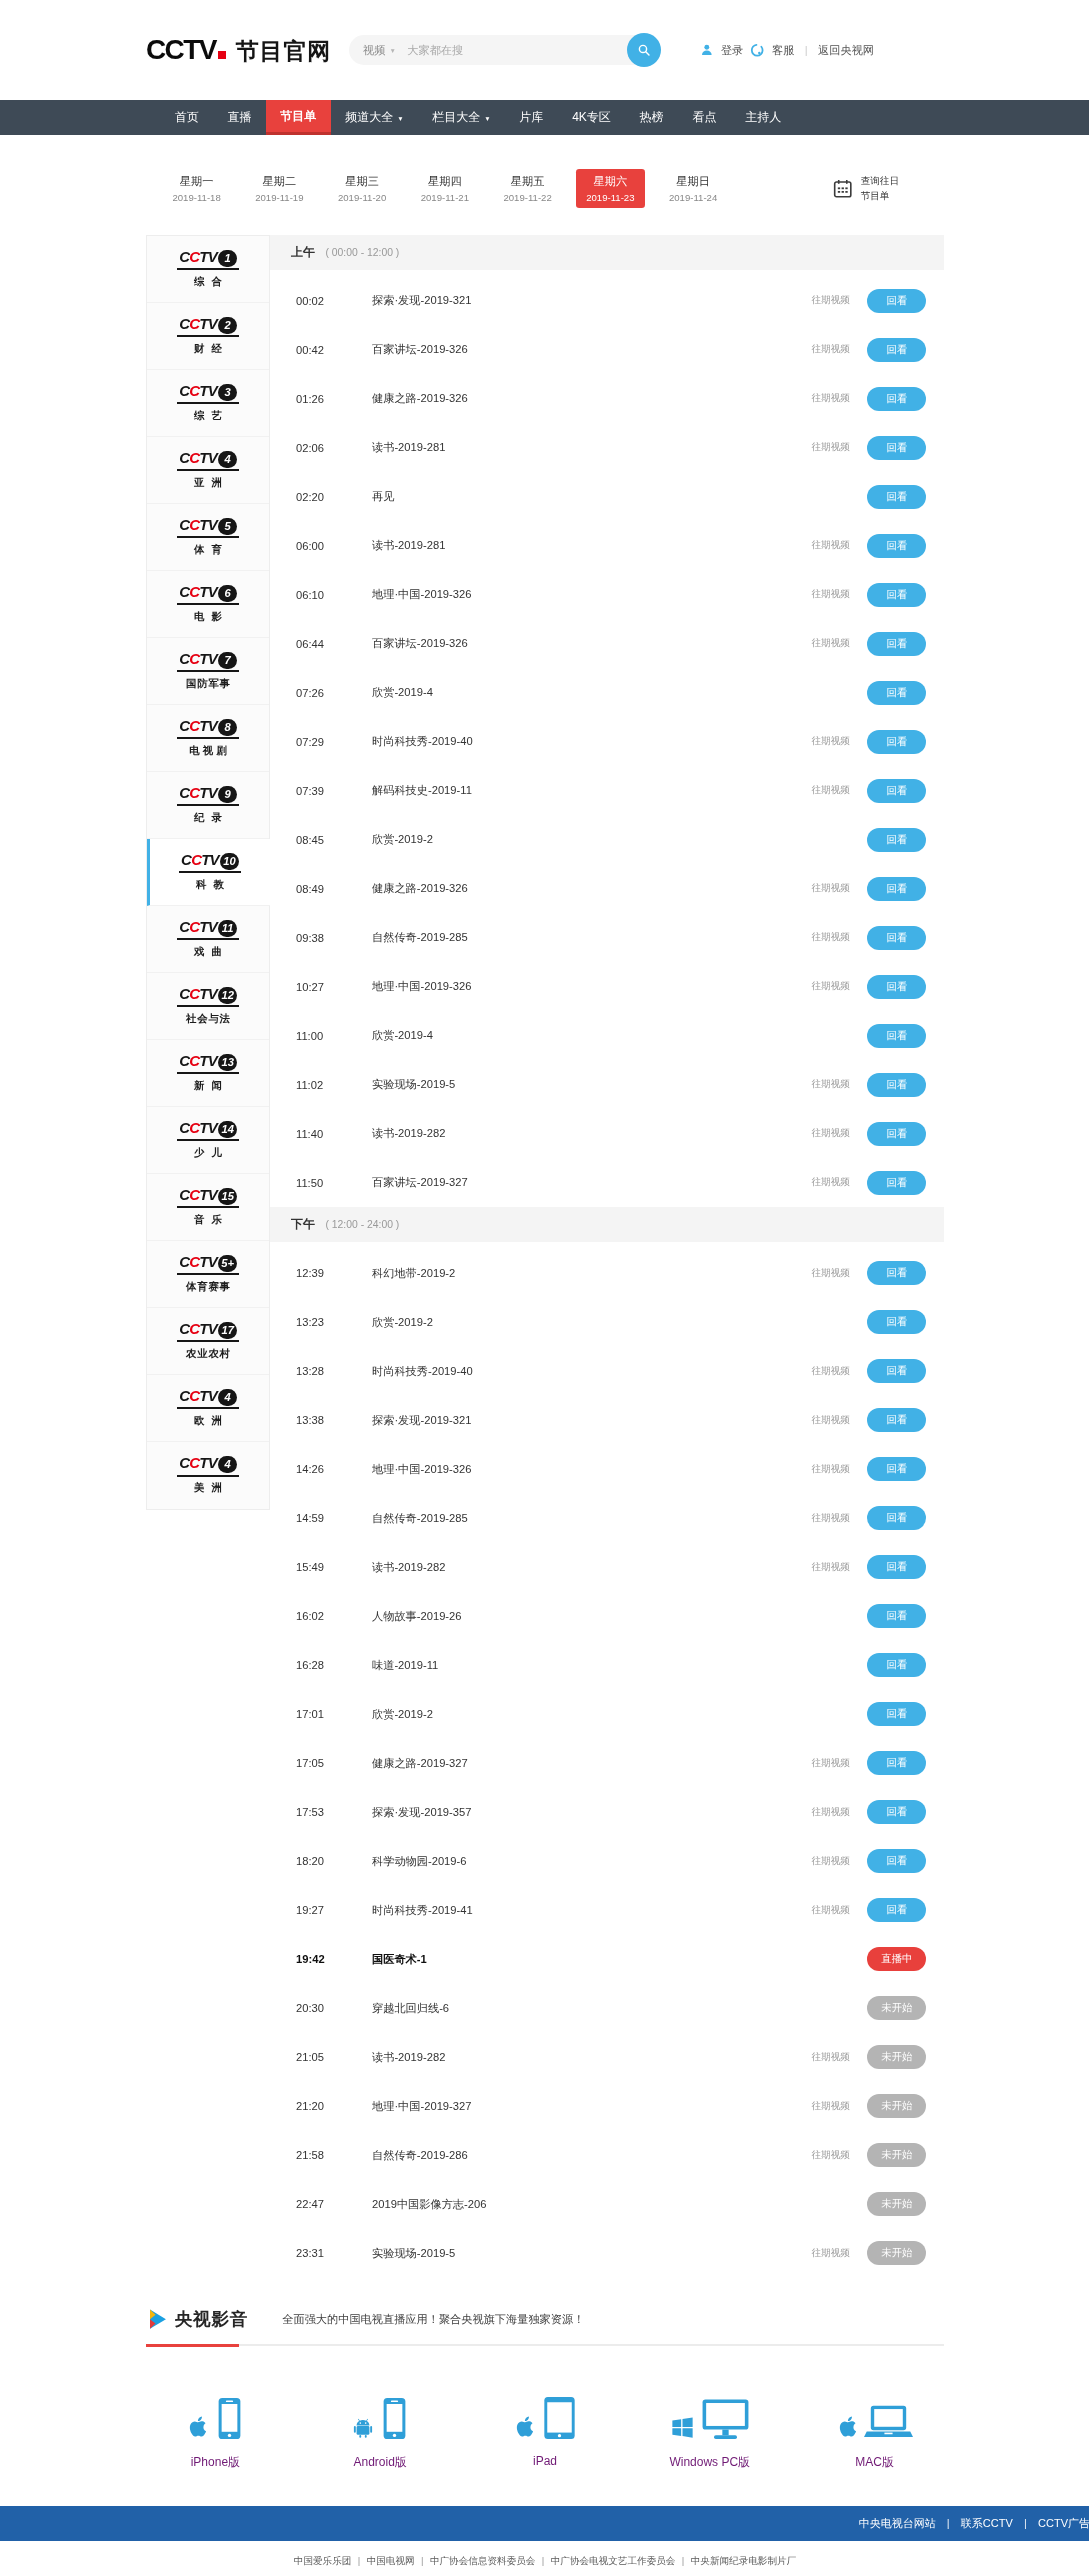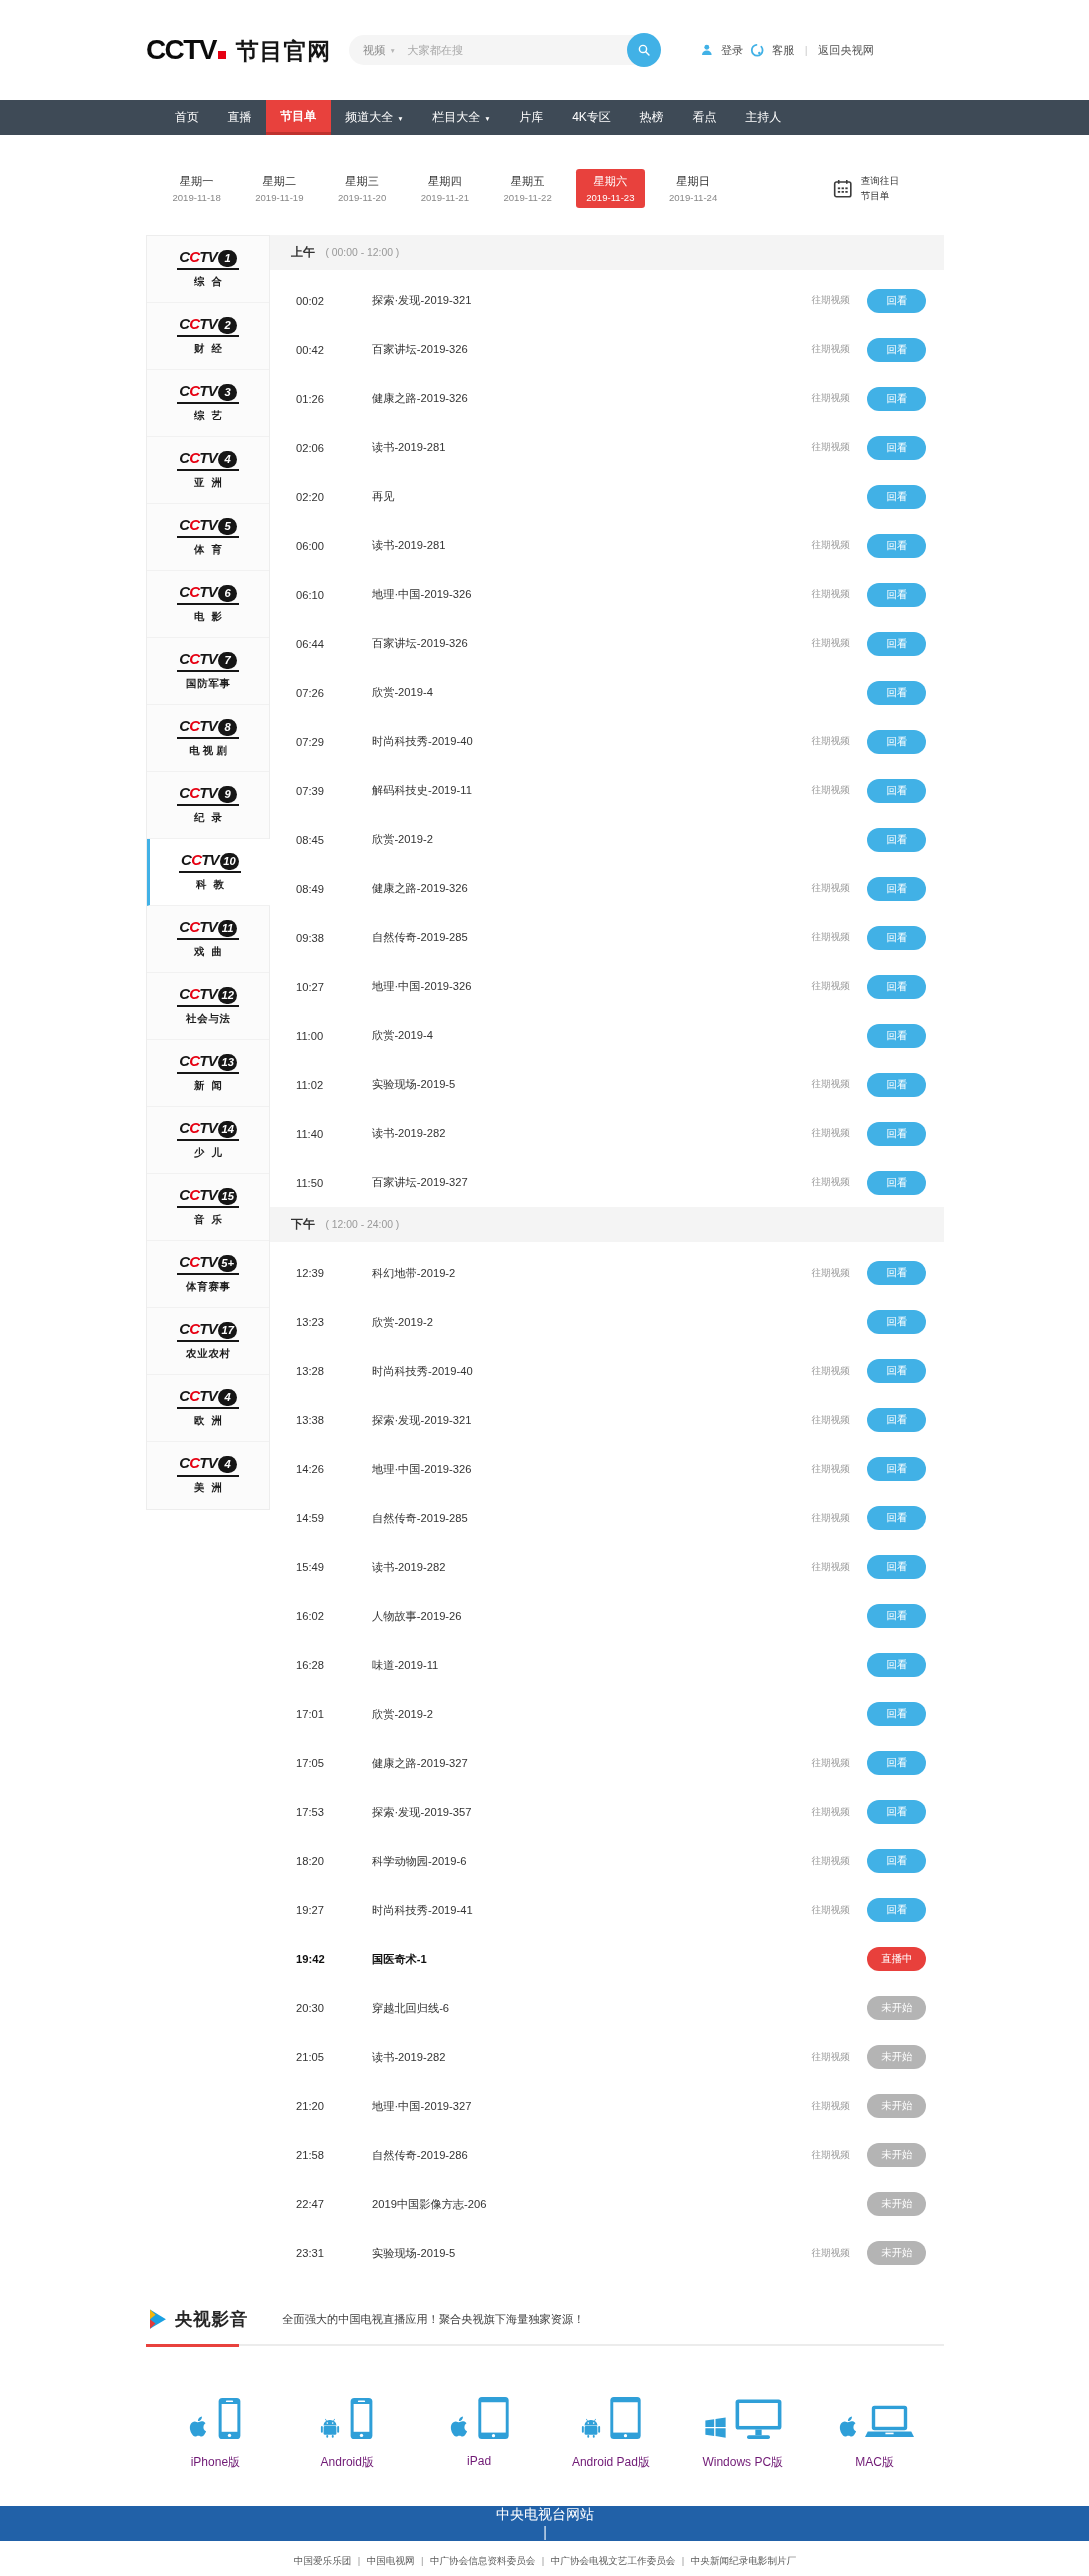--- a/index.html
+++ b/index.html
@@ -79,21 +79,21 @@
   .divider{position:relative;height:1.6px;background:#ececec;margin:4.8px auto 34px;}
   .divider::before{content:"";position:absolute;left:0;top:-0.8px;width:93px;height:3.2px;background:var(--red);}
 
   
   .apps{display:flex;justify-content:space-between;padding:0 6.4px;margin-bottom:35px;}
   .app-col{width:126px;text-align:center;cursor:pointer;color:#2f9fd8;}
   .app-icon{height:61px;display:flex;align-items:flex-end;justify-content:center;gap:4.8px;margin-bottom:12.8px;}
   .app-label{font-size:12px;color:#701a75;}
 
   
-  .bluebar{background:var(--bluebar);height:35px;display:flex;align-items:center;justify-content:flex-start;color:#fff;font-size:14px;flex-direction:column;}
+  .bluebar{background:var(--bluebar);height:35px;display:flex;align-items:center;justify-content:flex-end;color:#fff;font-size:11px;}
   .bluebar .bb-link{cursor:pointer;}
   .bluebar .bb-sep{margin:0 11.2px;opacity:.9;}
   .footer{text-align:center;padding:14.4px 0 22.3px;font-size:9.6px;color:#5a5a5a;}
   .footer .f-line{margin-top:6.4px;}
   .footer .f-partners{margin-top:0;}
   .footer .f-partners .p-sep{color:#999;margin:0 6.4px;}
   .footer .f-copy{margin-top:12.8px;}
   .footer .p-link{cursor:pointer;}
 </style>
 </head>
@@ -583,40 +583,20 @@
         <svg width="35" height="46" viewBox="0 0 30 38" fill="currentColor">
           <rect x="2" y="1" width="26" height="36" rx="3"></rect>
           <rect x="4.5" y="5.5" width="21" height="26" fill="#fff"></rect>
           <circle cx="15" cy="34.2" r="1.4" fill="#fff"></circle>
         </svg>
       </div>
       <div class="app-label">iPad</div>
     </div>
     <div class="app-col">
       <div class="app-icon">
-        <svg width="24" height="27" viewBox="0 0 24 24" fill="currentColor">
-          <path d="M8.2 5.6 7 3.7l.6-.4 1.2 2A6.3 6.3 0 0 1 12 4.6c1.2 0 2.2.2 3.2.7l1.2-2 .6.4-1.2 1.9c1.5 1 2.6 2.5 2.6 4.3H5.6c0-1.8 1.1-3.3 2.6-4.3z"></path>
-          <circle cx="9.3" cy="7.6" r=".8" fill="#fff"></circle>
-          <circle cx="14.7" cy="7.6" r=".8" fill="#fff"></circle>
-          <rect x="5.6" y="10.6" width="12.8" height="8.6" rx="1.3"></rect>
-          <rect x="2.9" y="10.6" width="1.9" height="6.6" rx=".95"></rect>
-          <rect x="19.2" y="10.6" width="1.9" height="6.6" rx=".95"></rect>
-          <rect x="8.3" y="19.6" width="1.9" height="2.6" rx=".9"></rect>
-          <rect x="13.8" y="19.6" width="1.9" height="2.6" rx=".9"></rect>
-        </svg>
-        <svg width="35" height="46" viewBox="0 0 30 38" fill="currentColor">
-          <rect x="2" y="1" width="26" height="36" rx="3"></rect>
-          <rect x="4.5" y="5.5" width="21" height="26" fill="#fff"></rect>
-          <circle cx="15" cy="34.2" r="1.4" fill="#fff"></circle>
-        </svg>
-      </div>
-      <div class="app-label">Android Pad版</div>
-    </div>
-    <div class="app-col">
-      <div class="app-icon">
         <svg width="27" height="27" viewBox="0 0 24 24" fill="currentColor">
           <path d="M3 5.8 10.8 4.6v7H3zM12 4.4 21 3v8.6h-9zM3 12.6h7.8v7L3 18.4zM12 12.6h9V21l-9-1.4z"></path>
         </svg>
         <svg width="49" height="43" viewBox="0 0 34 30" fill="currentColor">
           <rect x="1" y="1" width="32" height="21" rx="2"></rect>
           <rect x="3.5" y="3.5" width="27" height="16" fill="#fff"></rect>
           <rect x="14.8" y="22" width="4.4" height="4"></rect>
           <rect x="9" y="26" width="16" height="2.6" rx="1.2"></rect>
         </svg>
       </div>

